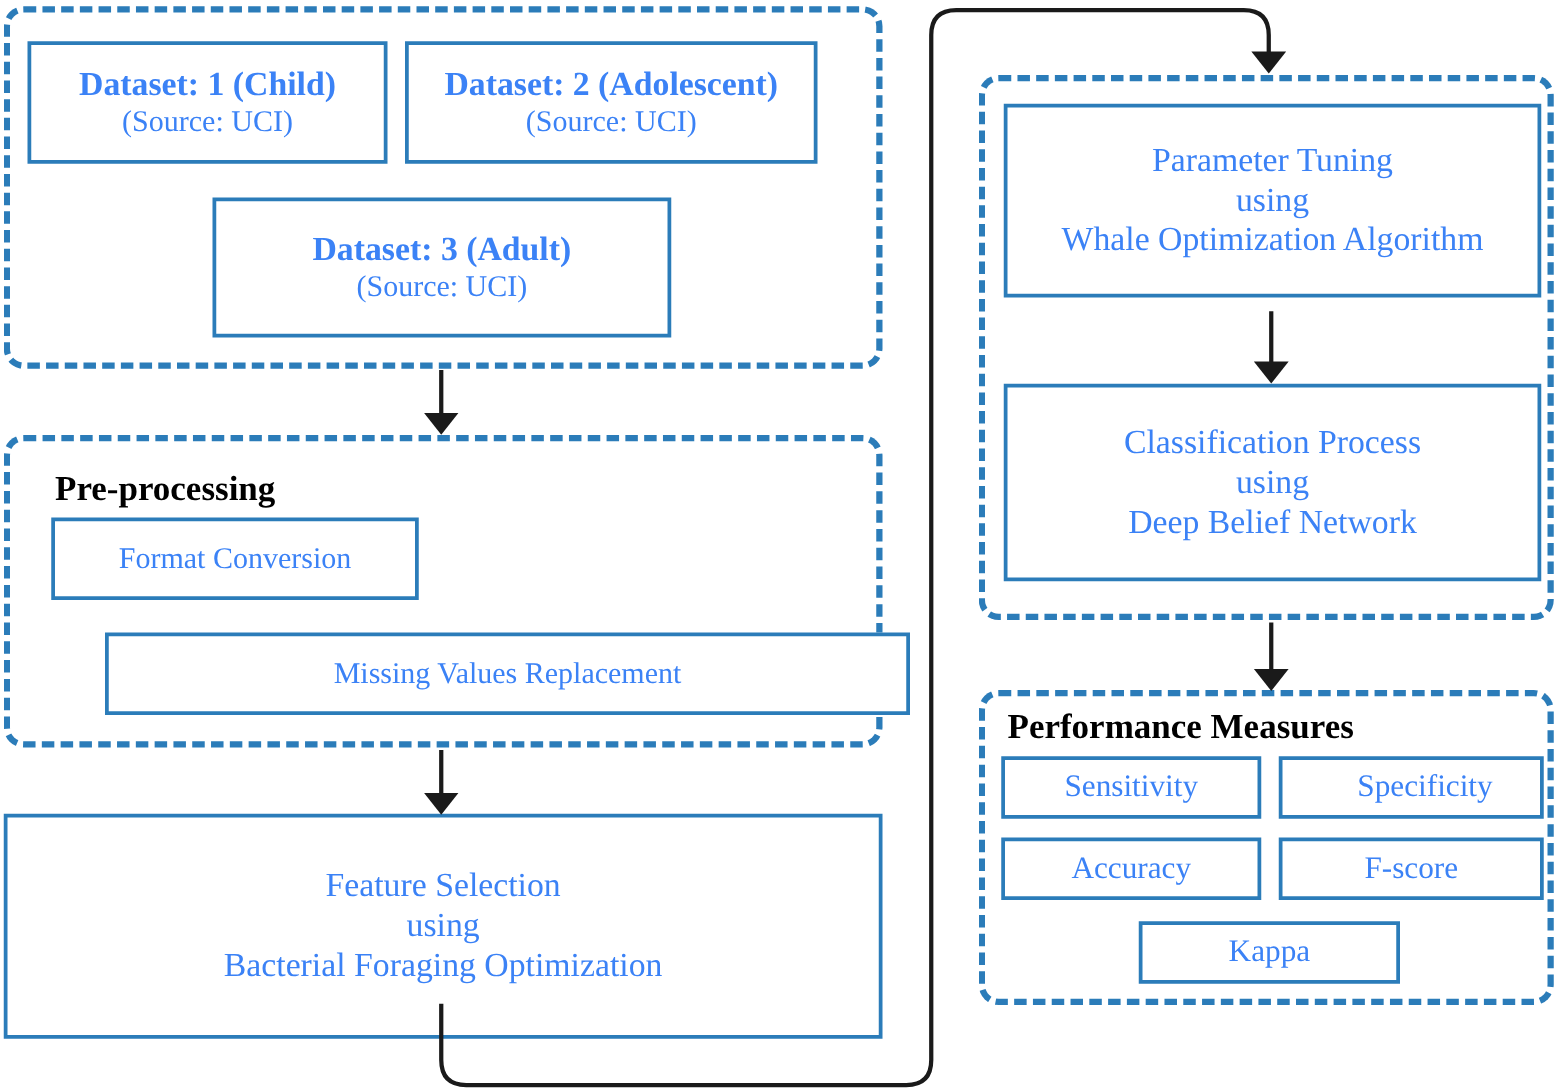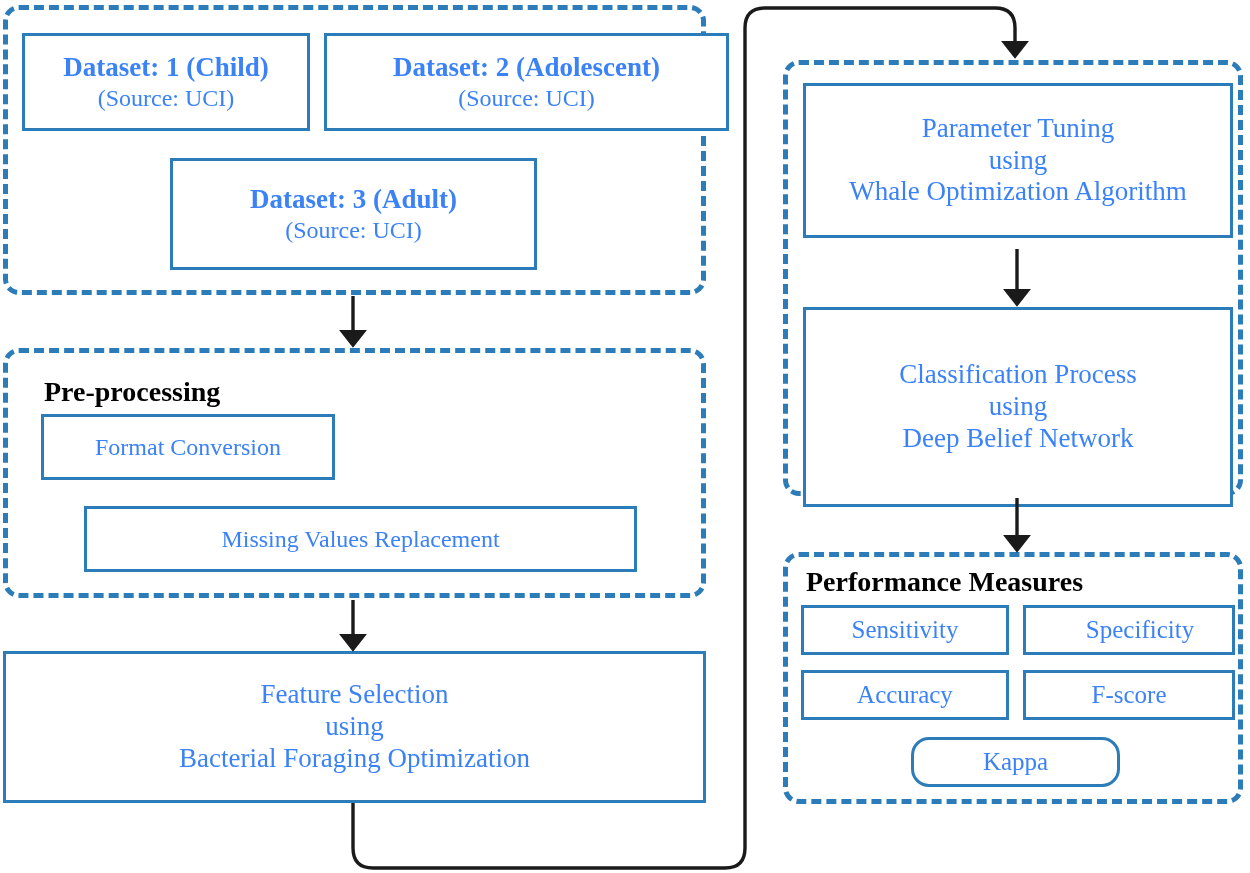--- a/index.html
+++ b/index.html
@@ -75,58 +75,58 @@
 
 <div id="canvas">
 
   <div class="group" style="left:3px; top:5px; width:703px; height:290px;"></div>
 
   <div class="box" style="left:22px; top:33px; width:288px; height:98px;">
     <span class="ln bold t27">Dataset: 1 (Child)</span>
     <span class="ln t26">(Source: UCI)</span>
   </div>
 
-  <div class="box" style="left:324px; top:33px; width:405px; height:98px;">
+  <div class="box" style="left:324px; top:33px; width:330px; height:98px;">
     <span class="ln bold t27">Dataset: 2 (Adolescent)</span>
     <span class="ln t26">(Source: UCI)</span>
   </div>
 
   <div class="box" style="left:170px; top:158px; width:367px; height:112px;">
     <span class="ln bold t27">Dataset: 3 (Adult)</span>
     <span class="ln t26">(Source: UCI)</span>
   </div>
 
   <div class="group" style="left:3px; top:348px; width:703px; height:250px;"></div>
 
   <span class="group-title t28" style="left:44px; top:378px;">Pre-processing</span>
 
   <div class="box" style="left:41px; top:414px; width:294px; height:66px;">
     <span class="ln t26">Format Conversion</span>
   </div>
 
 
-  <div class="box" style="left:84px; top:506px; width:553px; height:66px;">
+  <div class="box" style="left:84px; top:506px; width:644px; height:66px;">
     <span class="ln t26">Missing Values Replacement</span>
   </div>
 
-  <div class="box" style="left:3px; top:651px; width:703px; height:152px;">
+  <div class="box" style="left:3px; top:651px; width:703px; height:180px;">
     <span class="ln t27">Feature Selection</span>
     <span class="ln t27">using</span>
     <span class="ln t27">Bacterial Foraging Optimization</span>
   </div>
 
   <div class="group" style="left:783px; top:60px; width:460px; height:436px;"></div>
 
   <div class="box" style="left:803px; top:83px; width:430px; height:155px;">
     <span class="ln t27">Parameter Tuning</span>
     <span class="ln t27">using</span>
     <span class="ln t27">Whale Optimization Algorithm</span>
   </div>
 
-  <div class="box" style="left:803px; top:307px; width:430px; height:200px;">
+  <div class="box" style="left:803px; top:307px; width:430px; height:158px;">
     <span class="ln t27">Classification Process</span>
     <span class="ln t27">using</span>
     <span class="ln t27">Deep Belief Network</span>
   </div>
 
   <div class="group" style="left:783px; top:552px; width:460px; height:252px;"></div>
 
   <span class="group-title t28" style="left:806px; top:568px;">Performance Measures</span>
 
   <div class="box" style="left:801px; top:605px; width:208px; height:50px;">
@@ -138,21 +138,21 @@
   </div>
 
   <div class="box" style="left:801px; top:670px; width:208px; height:50px;text-align:right;">
     <span class="ln t25">Accuracy</span>
   </div>
 
   <div class="box" style="left:1023px; top:670px; width:212px; height:50px;">
     <span class="ln t25">F-score</span>
   </div>
 
-  <div class="box" style="left:911px; top:737px; width:209px; height:50px;border-radius:18px;">
+  <div class="box" style="left:911px; top:737px; width:209px; height:50px;">
     <span class="ln t25">Kappa</span>
   </div>
 
   <svg id="wires" viewBox="0 0 1250 873">
     <defs>
       <marker id="arrowhead" markerWidth="9" markerHeight="9" refX="3.2" refY="4.5" orient="auto" markerUnits="strokeWidth">
         <path d="M0,0.4 L0,8.6 L5.2,4.5 z" fill="#1a1a1a"></path>
       </marker>
     </defs>
 

